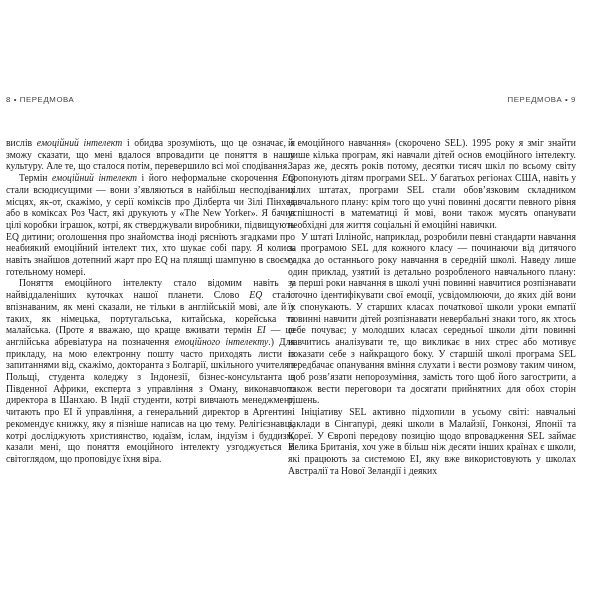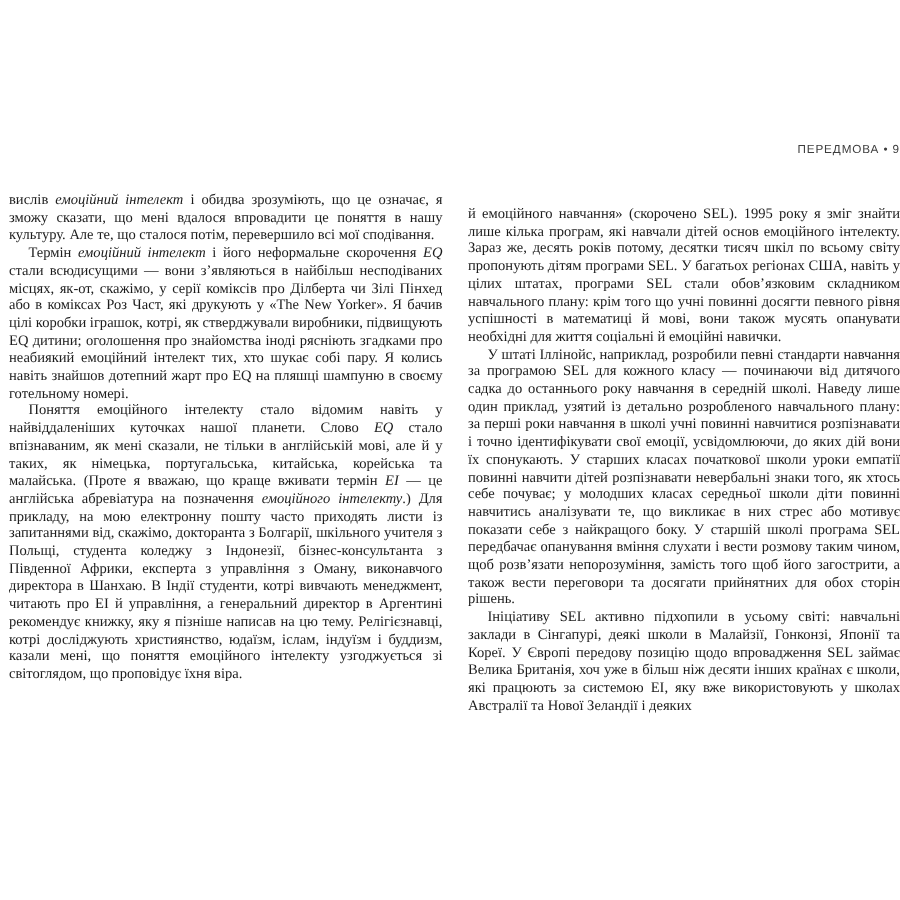--- a/index.html
+++ b/index.html
@@ -13,21 +13,21 @@
     height: 600px;
     background: var(--paper, #ffffff);
     overflow: hidden;
     font-family: "Liberation Serif", serif;
   }
   .page {
     position: absolute;
     top: 95px;
   }
   .page-left  { left: 6px;   width: 289px; }
-  .page-right { left: 312px; width: 288px; }
+  .page-right { left: 288px; width: 288px; }
   .running-header {
     font-family: "Liberation Sans", sans-serif;
     font-size: 7.8px;
     line-height: 9px;
     letter-spacing: 0.6px;
     color: var(--header-ink, #3d3d3d);
     white-space: nowrap;
   }
   .page-right .running-header { text-align: right; }
   .body-text {
@@ -40,20 +40,21 @@
   .body-text p { margin: 0; padding: 0; }
   .body-text p.indent { text-indent: 13px; }
   .body-text p.gap { margin-top: 11px; }
   .body-text i { font-style: italic; }
 </style>
 </head>
 <body>
 
 <div class="spread">
   <div class="page page-left">
+    <div class="running-header">8 • ПЕРЕДМОВА</div>
     <div class="body-text">
         <p class=""><span>вислів </span><i>емоційний інтелект</i><span> і обидва зрозуміють, що це означає, я зможу сказати, що мені вдалося впровадити це поняття в нашу культуру. Але те, що сталося потім, перевершило всі мої сподівання.</span></p>
         <p class="indent "><span>Термін </span><i>емоційний інтелект</i><span> і його неформальне скорочення </span><i>EQ</i><span> стали всюдисущими — вони з’являються в найбільш несподіваних місцях, як-от, скажімо, у серії коміксів про Ділберта чи Зілі Пінхед або в коміксах Роз Част, які друкують у «The New Yorker». Я бачив цілі коробки іграшок, котрі, як стверджували виробники, підвищують EQ дитини; оголошення про знайомства іноді рясніють згадками про неабиякий емоційний інтелект тих, хто шукає собі пару. Я колись навіть знайшов дотепний жарт про EQ на пляшці шампуню в своєму готельному номері.</span></p>
         <p class="indent "><span>Поняття емоційного інтелекту стало відомим навіть у найвіддаленіших куточках нашої планети. Слово </span><i>EQ</i><span> стало впізнаваним, як мені сказали, не тільки в англійській мові, але й у таких, як німецька, португальська, китайська, корейська та малайська. (Проте я вважаю, що краще вживати термін </span><i>EI</i><span> — це англійська абревіатура на позначення </span><i>емоційного інтелекту</i><span>.) Для прикладу, на мою електронну пошту часто приходять листи із запитаннями від, скажімо, докторанта з Болгарії, шкільного учителя з Польщі, студента коледжу з Індонезії, бізнес-консультанта з Південної Африки, експерта з управління з Оману, виконавчого директора в Шанхаю. В Індії студенти, котрі вивчають менеджмент, читають про EI й управління, а генеральний директор в Аргентині рекомендує книжку, яку я пізніше написав на цю тему. Релігієзнавці, котрі досліджують християнство, юдаїзм, іслам, індуїзм і буддизм, казали мені, що поняття емоційного інтелекту узгоджується зі світоглядом, що проповідує їхня віра.</span></p>
       </div>
   </div>
   <div class="page page-right">
     <div class="running-header">ПЕРЕДМОВА • 9</div>
     <div class="body-text">
         <p class=""><span>й емоційного навчання» (скорочено SEL). 1995 року я зміг знайти лише кілька програм, які навчали дітей основ емоційного інтелекту. Зараз же, десять років потому, десятки тисяч шкіл по всьому світу пропонують дітям програми SEL. У багатьох регіонах США, навіть у цілих штатах, програми SEL стали обов’язковим складником навчального плану: крім того що учні повинні досягти певного рівня успішності в математиці й мові, вони також мусять опанувати необхідні для життя соціальні й емоційні навички.</span></p>

